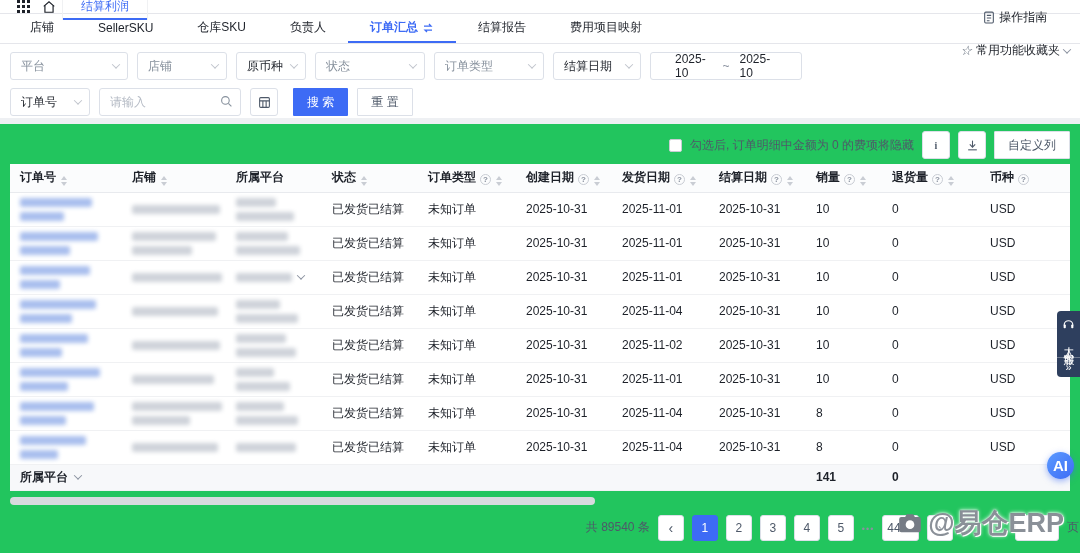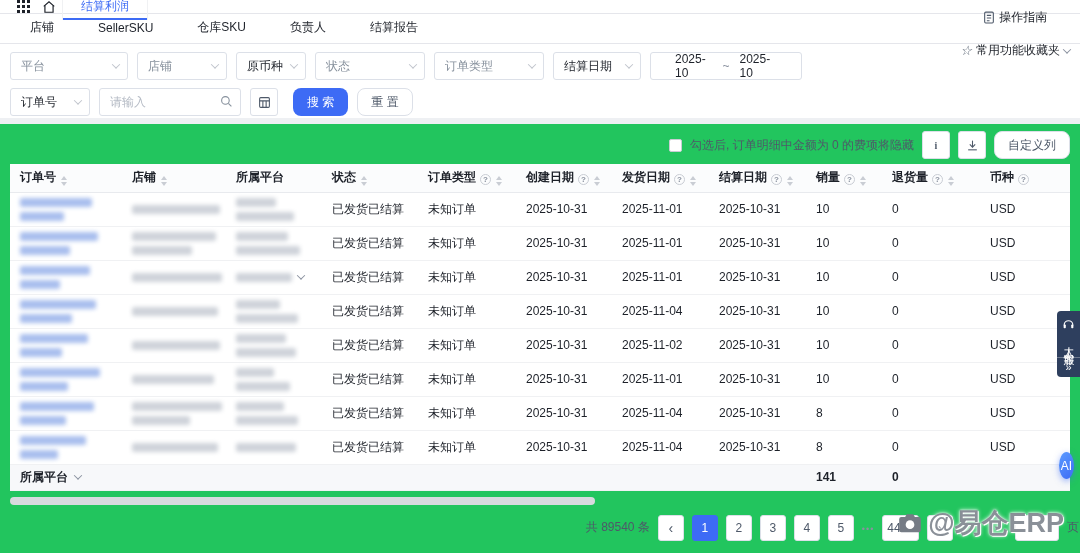--- a/index.html
+++ b/index.html
@@ -28,21 +28,21 @@
   .frow + .frow{margin-top:8px;}
   .sel{height:28px; background:#fff; border:1px solid var(--border); border-radius:3px; display:inline-flex; align-items:center; justify-content:space-between; padding:0 8px 0 10px; color:var(--gray); cursor:pointer;}
   .sel.val{color:var(--txt);}
   .sel .chev{border-color:#c0c4cc;}
   .daterange{height:28px; border:1px solid var(--border); border-radius:3px; display:inline-flex; align-items:center; justify-content:center; gap:10px; padding:0 24px; color:var(--txt); cursor:pointer;}
   .inp-wrap{position:relative; display:inline-block;}
   .inp{height:28px; width:142px; border:1px solid var(--border); border-radius:3px; padding:0 44px 0 10px; font-size:12px; font-family:inherit; color:var(--txt);}
   .inp::placeholder{color:#b4bac4;}
   .inp-ico{position:absolute; right:8px; top:7px;}
   .icobtn{width:28px; height:28px; background:#fff; border:1px solid var(--border); border-radius:3px; display:inline-flex; align-items:center; justify-content:center; cursor:pointer;}
-  .btn{height:28px; padding:0 13px; border-radius:8px; font-size:12px; display:inline-flex; align-items:center; cursor:pointer; border:1px solid transparent; font-family:inherit;}
+  .btn{height:28px; padding:0 13px; border-radius:1px; font-size:12px; display:inline-flex; align-items:center; cursor:pointer; border:1px solid transparent; font-family:inherit;}
   .btn.primary{background:var(--primary); color:#fff;}
   .btn.plain{background:#fff; border-color:var(--border); color:#4e5969;}
 
   
   .content{margin-top:6px; background:#22c55e; height:464px; position:relative;}
   .toolbar{display:flex; align-items:center; justify-content:flex-end; gap:8px; padding:7px 10px 5px; color:#4e5969;}
   .cbx{width:13px; height:13px; border:1px solid #c9cdd4; border-radius:2px; background:#fff; cursor:pointer; flex:none;}
   .iico{font-style:normal;}
   .iico::before{content:"i"; font-size:10px; color:#4e5969; font-family:"Liberation Serif",serif; font-weight:700;}
 
@@ -76,21 +76,21 @@
   .pg.next::before{content:"\203A";}
   .dots{color:#8a919f; letter-spacing:1px; cursor:pointer;}
   .dots::before{content:"\2022\2022\2022"; font-size:9px;}
   .jump{width:44px; height:26px; border:1px solid var(--border); border-radius:3px; margin-left:54px; font-family:inherit; padding:0 6px;}
 
   
   .svc{position:absolute; right:0; top:311px; width:23px; background:#2e3f5e; border-radius:4px 0 0 4px; color:#fff; display:flex; flex-direction:column; align-items:center; padding:7px 0 3px; gap:7px; cursor:pointer; z-index:40;}
   .svc .vtext{writing-mode:vertical-rl; font-size:11px; letter-spacing:3px;}
   .svc .more{border-top:1px solid rgba(255,255,255,.3); width:100%; text-align:center; padding-top:2px;}
   .svc .more::before{content:"\00BB"; font-size:11px; color:#fff;}
-  .ai{position:absolute; right:6px; top:452px; width:15px; height:27px; border-radius:50%; background:linear-gradient(135deg,#5b9bff,#3d6bf5); color:#fff; font-size:12px; font-weight:400; display:flex; align-items:center; justify-content:center; box-shadow:0 2px 6px rgba(61,107,245,.5); cursor:pointer; z-index:40;}
+  .ai{position:absolute; right:6px; top:452px; width:27px; height:27px; border-radius:50%; background:linear-gradient(135deg,#5b9bff,#3d6bf5); color:#fff; font-size:15px; font-weight:700; display:flex; align-items:center; justify-content:center; box-shadow:0 2px 6px rgba(61,107,245,.5); cursor:pointer; z-index:40;}
   .wm{position:absolute; right:16px; bottom:12px; display:flex; align-items:center; gap:5px; font-size:27px; font-weight:700; color:rgba(118,124,134,.85); text-shadow:0 0 4px #fff,0 0 2px #fff,1px 1px 0 #fff; pointer-events:none; z-index:50;}
 </style>
 </head>
 <body>
 
 <div class="stage">
 
   <header class="topbar">
     <span class="tb-ico">
       <svg width="13" height="13" viewBox="0 0 13 13" fill="#1d2129">
@@ -144,22 +144,32 @@
       </div>
     <div class="nav-item">
         <span>SellerSKU</span>
       </div>
     <div class="nav-item">
         <span>仓库SKU</span>
       </div>
     <div class="nav-item">
         <span>负责人</span>
       </div>
+    <div class="nav-item active">
+      <span>订单汇总</span>
+      <svg width="12" height="12" viewBox="0 0 24 24" fill="none" stroke="#3D6BF5" stroke-width="2.5">
+          <path d="M4 8 h14 l-4 -4"></path>
+          <path d="M20 16 H6 l4 4"></path>
+        </svg>
+    </div>
     <div class="nav-item">
         <span>结算报告</span>
+      </div>
+    <div class="nav-item">
+        <span>费用项目映射</span>
       </div>
   </nav>
 
   <section class="filters">
     <div class="frow">
       <div class="sel" style="width:118px">
           <span>平台</span>
           <span class="chev"></span>
         </div>
       <div class="sel" style="width:90px">

